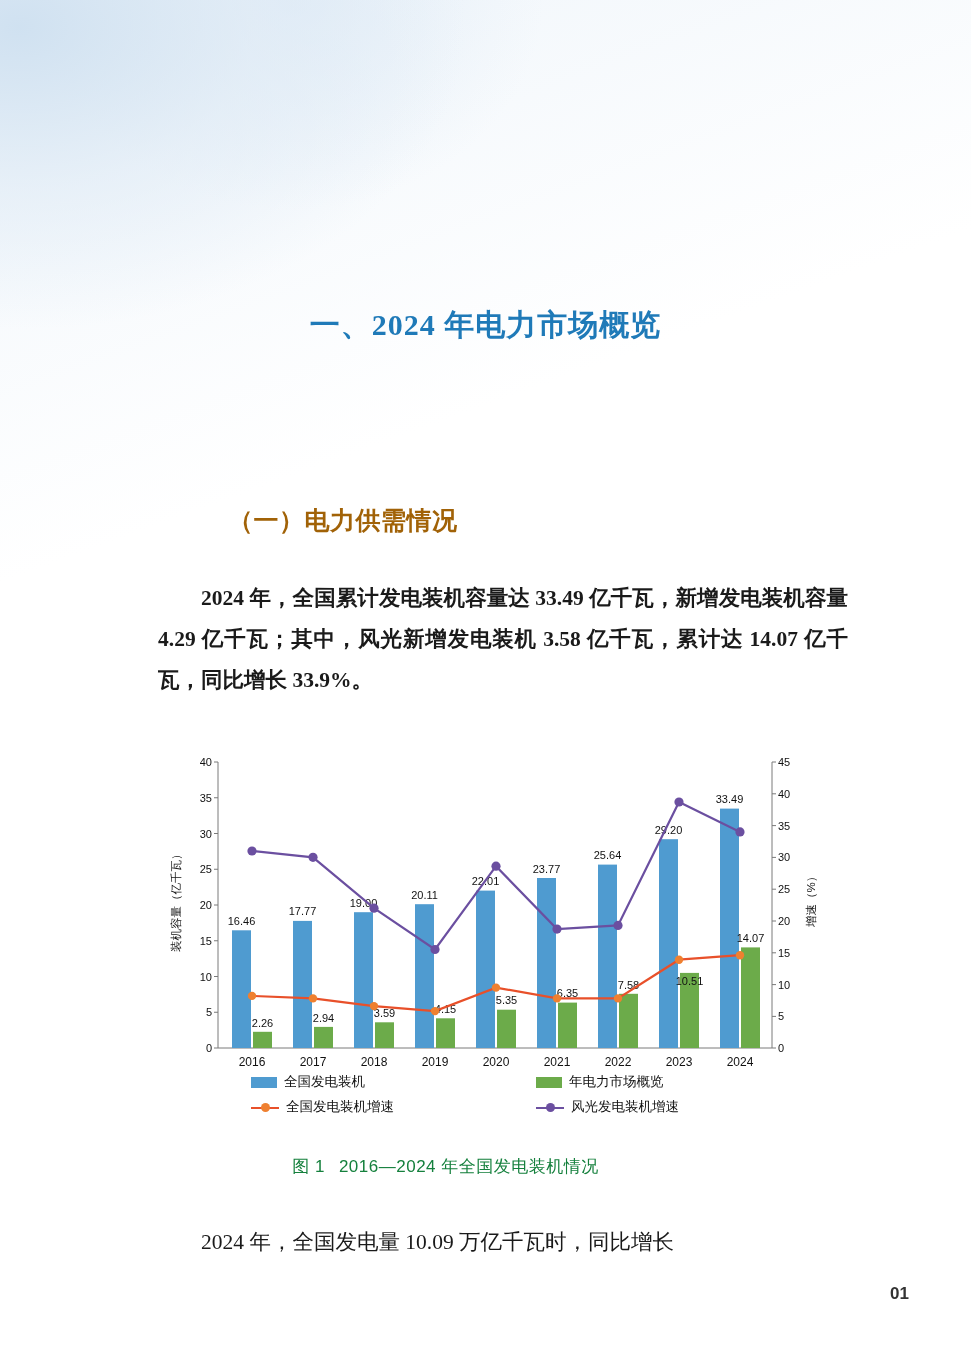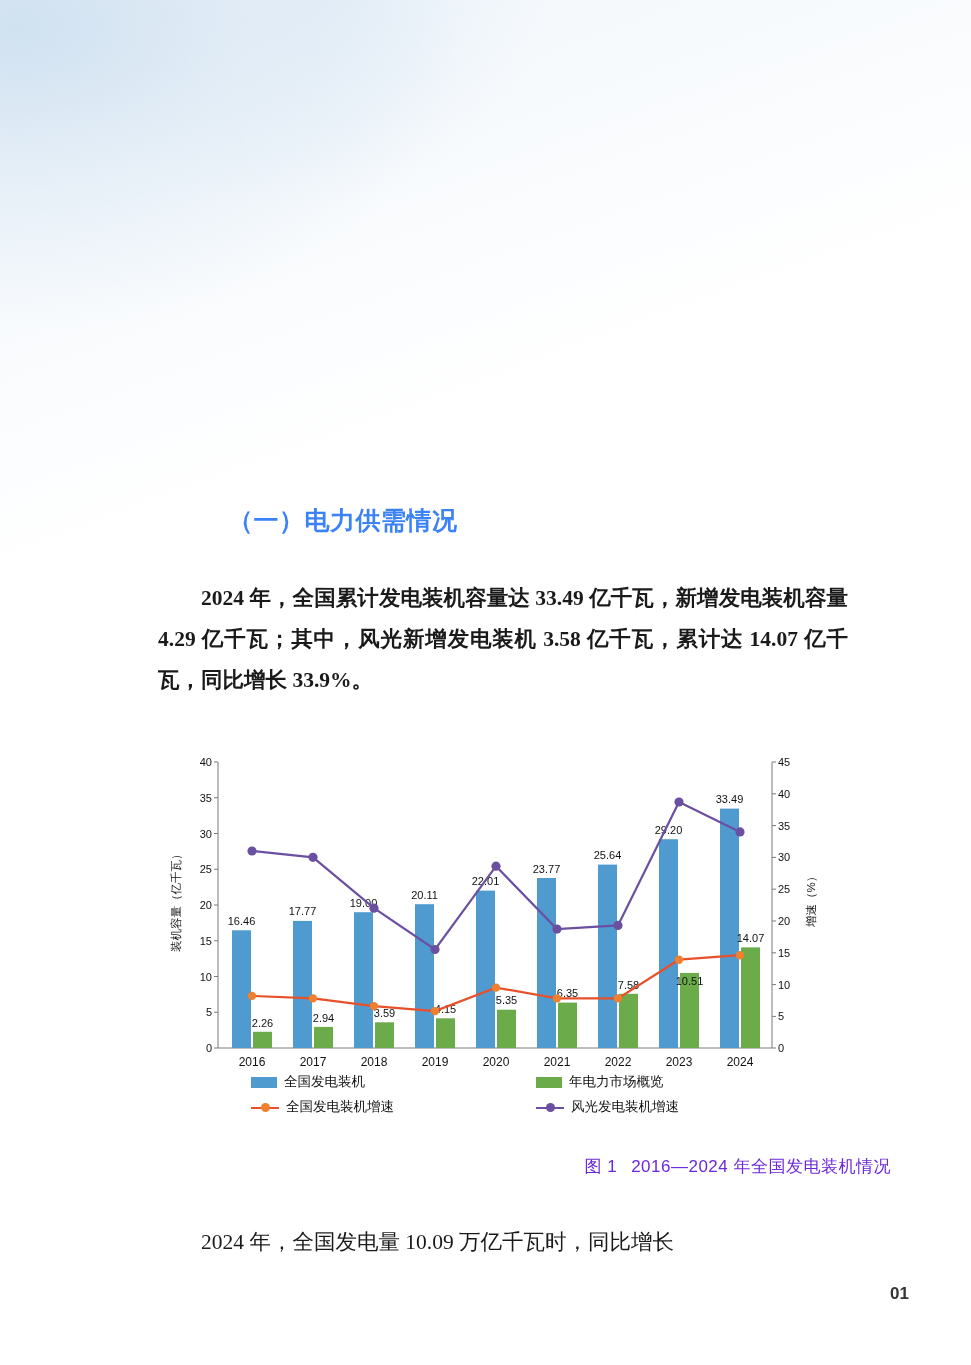--- a/index.html
+++ b/index.html
@@ -42,21 +42,21 @@
     letter-spacing: 1px;
   }
 
   .h2 {
     position: absolute;
     top: 504px;
     left: 228px;
     font-family: "Liberation Sans", sans-serif;
     font-weight: bold;
     font-size: 25px;
-    color: #3b82f6;
+    color: #a16207;
     letter-spacing: 0.5px;
   }
 
   .para {
     position: absolute;
     left: 158px;
     width: 690px;
     font-size: 21.5px;
     line-height: 41px;
     color: #1a1a1a;
@@ -76,24 +76,24 @@
     height: 400px;
     margin-top: 17px;
   }
   .chart-svg { display: block; }
 
   .fig-caption {
     position: absolute;
     top: 1155px;
     left: 0;
     width: 891px;
-    text-align: right;
+    text-align: center;
     font-family: "Liberation Sans", sans-serif;
     font-size: 17px;
-    color: #6d28d9;
+    color: #15803d;
     letter-spacing: 0.5px;
   }
   .fig-caption .gap { display: inline-block; width: 14px; }
 
   .page-num {
     position: absolute;
     right: 62px;
     bottom: 61px;
     font-family: "Liberation Sans", sans-serif;
     font-size: 17px;
@@ -138,20 +138,21 @@
   .sw-purple::before { background: #6b4fa0; }
   .sw-purple::after { background: #6b4fa0; }
 </style>
 </head>
 <body>
 
 <div class="page-bg"></div>
 
 <div class="page">
 
+  <div class="h1">一、2024 年电力市场概览</div>
 
   <div class="h2">（一）电力供需情况</div>
 
   <div class="para para-1"><span class="indent"></span><span>2024 年，全国累计发电装机容量达 33.49 亿千瓦，新增发电装机容量 4.29 亿千瓦；其中，风光新增发电装机 3.58 亿千瓦，累计达 14.07 亿千瓦，同比增长 33.9%。</span></div>
 
   <div class="chart-wrap">
     <svg class="chart-svg" width="672" height="330" viewBox="0 0 672 330" xmlns="http://www.w3.org/2000/svg">
 
       <g>
         <line x1="58" y1="10" x2="58" y2="296" stroke="#7a7a7a" stroke-width="1"></line>

